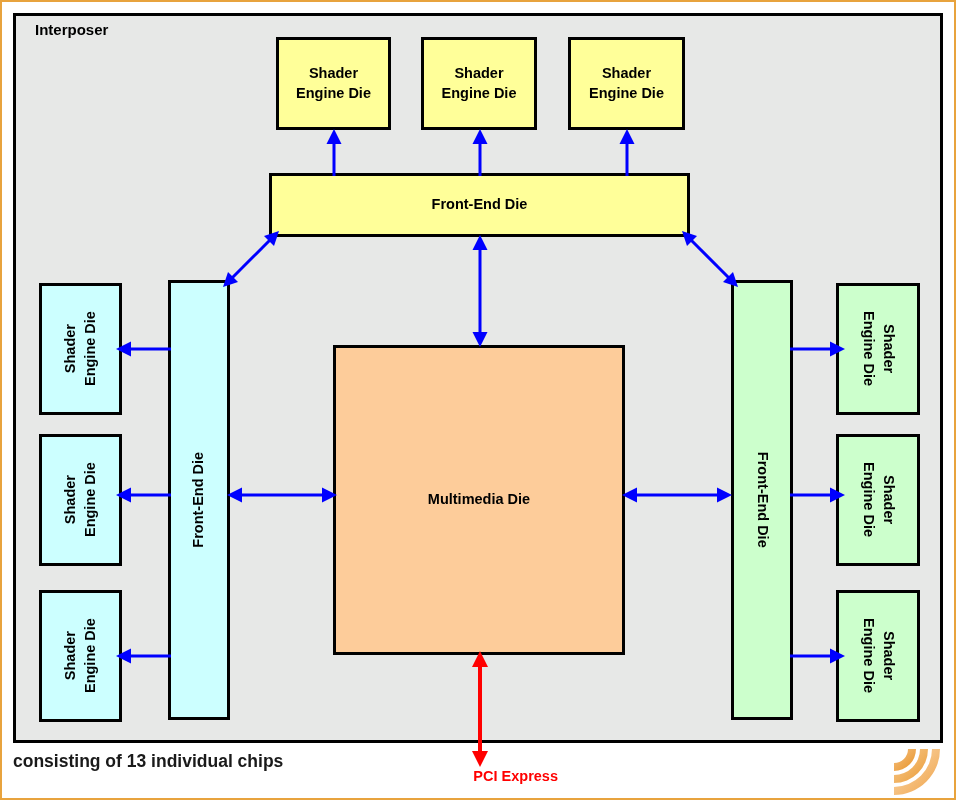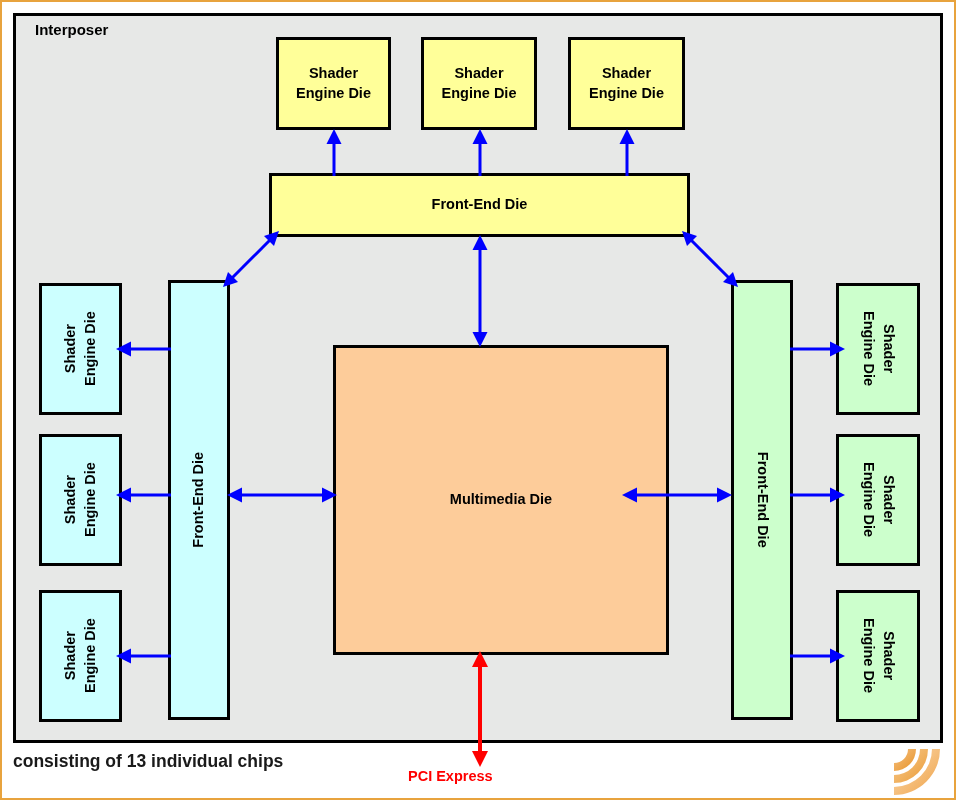--- a/index.html
+++ b/index.html
@@ -79,21 +79,21 @@
     color: #1a1a1a;
   }
   #caption .cline { display: block; white-space: nowrap; }
 
   
   #pci-label {
     position: absolute;
     left: 406px;
     top: 766px;
     width: 150px;
-    text-align: left;
+    text-align: right;
     font-size: 14.5px;
     font-weight: bold;
     color: #ff0000;
   }
 
   
   #logo {
     position: absolute;
     left: 888px;
     top: 743px;
@@ -178,21 +178,21 @@
     <div class="rot-right">
       <span class="lbl">Shader</span>
       <span class="lbl">Engine Die</span>
     </div>
   </div>
 
   <div class="die green" style="left:729px; top:278px; width:62px; height:440px;">
     <span class="rot-right">Front-End Die</span>
   </div>
 
-  <div class="die orange" style="left:331px; top:343px; width:336px; height:310px;">
+  <div class="die orange" style="left:331px; top:343px; width:292px; height:310px;">
     <span>Multimedia Die</span>
   </div>
 
   <div class="arrow" style="left:318px; top:126px; width:28px; height:48px;">
     <svg width="28" height="48" viewBox="0 0 28 48">
       <line x1="14" y1="48" x2="14" y2="12" stroke="#0000ff" stroke-width="3"></line>
       <polygon points="14,1 6.5,16 21.5,16" fill="#0000ff"></polygon>
     </svg>
   </div>
 

